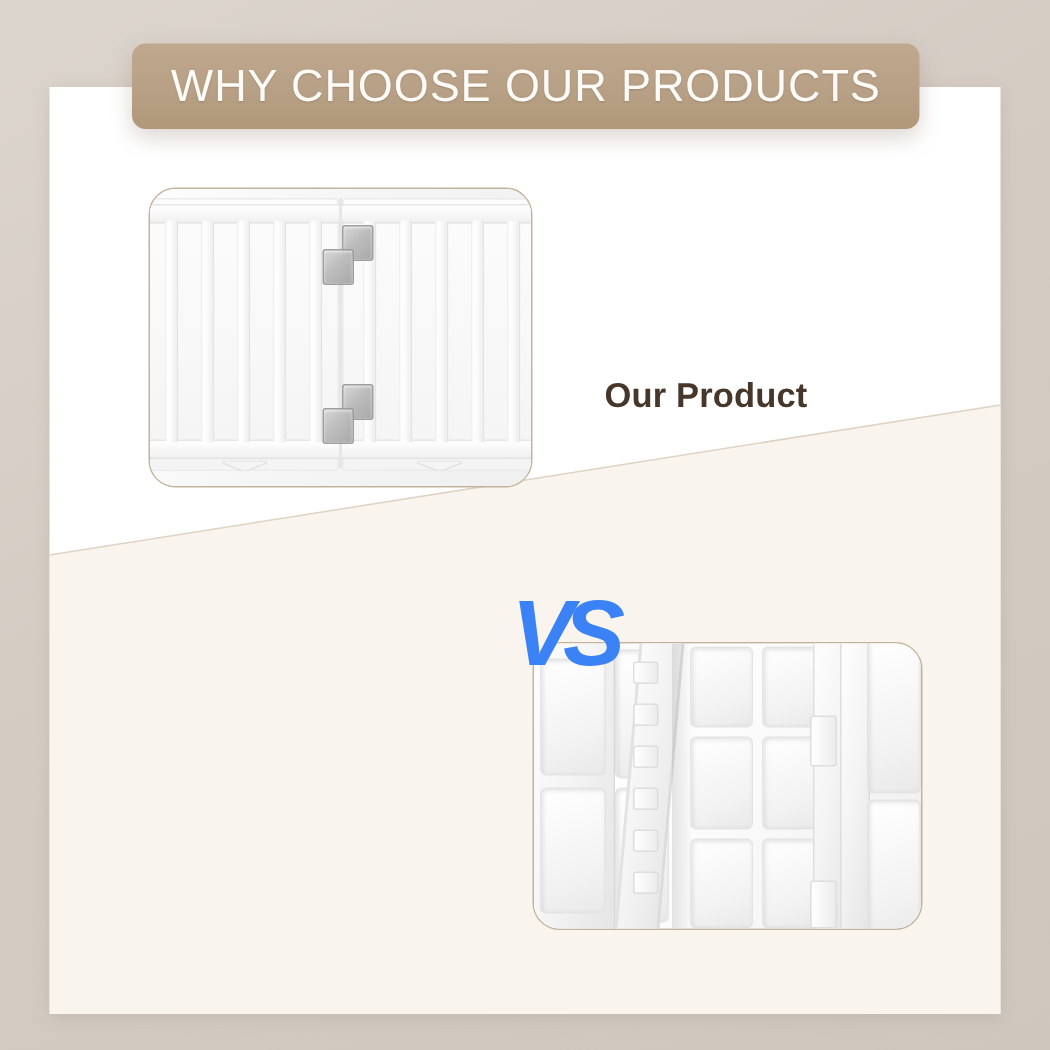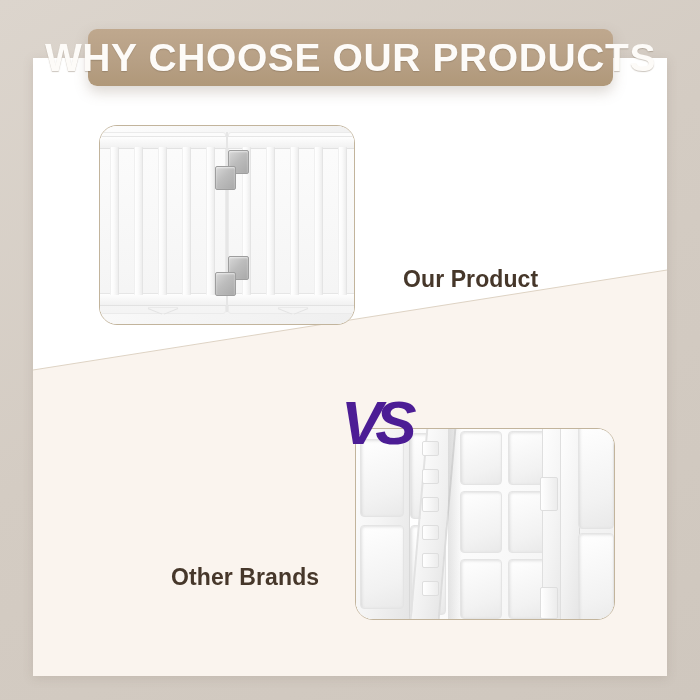--- a/index.html
+++ b/index.html
@@ -62,22 +62,22 @@
     border-radius: 9px;
     background: linear-gradient(180deg, #bfa88e 0%, #b7a085 55%, #b09879 100%);
     box-shadow: 0 6px 14px rgba(130,112,92,0.28);
     display: flex;
     align-items: center;
     justify-content: center;
     z-index: 30;
   }
   .banner-title {
     color: #fdfbf8;
-    font-size: 39px;
-    font-weight: bold;
+    font-size: 30px;
+    font-weight: normal;
     letter-spacing: 0.6px;
     white-space: nowrap;
     text-shadow: 0 1px 1px rgba(110,92,72,0.35);
   }
 
   
   .photo-frame {
     position: absolute;
     border: 1px solid #c2b49c;
     border-radius: 18px;
@@ -222,21 +222,21 @@
     position: absolute;
     background: linear-gradient(90deg, rgba(170,170,170,0.30), rgba(170,170,170,0));
   }
 
   
   .text-block { position: absolute; z-index: 20; }
   .text-ours   { left: 370px; top: 192px; }
   .text-others { left: 138px; top: 490px; }
 
   .block-title {
-    margin: 16px 0 9px 0;
+    margin: 0 0 9px 0;
     font-size: 23px;
     font-weight: bold;
     color: #46372a;
     letter-spacing: 0.1px;
     text-align: right;
   }
   .block-subtitle {
     margin: 0;
     font-size: 16px;
     color: #b2a694;
@@ -244,21 +244,21 @@
   }
 
   
   .vs-mark {
     position: absolute;
     left: 308px;
     top: 334px;
     font-size: 62px;
     font-weight: bold;
     font-style: italic;
-    color: #4c1d95;
+    color: #3b82f6;
     letter-spacing: -7px;
     line-height: 1;
     z-index: 25;
     user-select: none;
   }
 </style>
 </head>
 <body>
 
 <div class="stage">
@@ -300,21 +300,20 @@
       </div>
     </div>
 
     <div class="text-block text-ours">
       <p class="block-title">Our Product</p>
     </div>
 
     <div class="vs-mark">VS</div>
 
     <div class="text-block text-others">
-      <p class="block-title">Other Brands</p>
     </div>
 
     <div class="photo-frame photo-bottom">
       <div class="hollow">
 
         <div class="hp-edge" style="left:-6px;  top:-10%; width:58px;  height:120%;"></div>
 
         <div class="hp-cell" style="left:4px;  top:10px;  width:42px; height:76px;"></div>
         <div class="hp-cell" style="left:4px;  top:96px;  width:42px; height:82px;"></div>
         <div class="hp-cell" style="left:54px; top:4px;   width:34px; height:84px;"></div>

